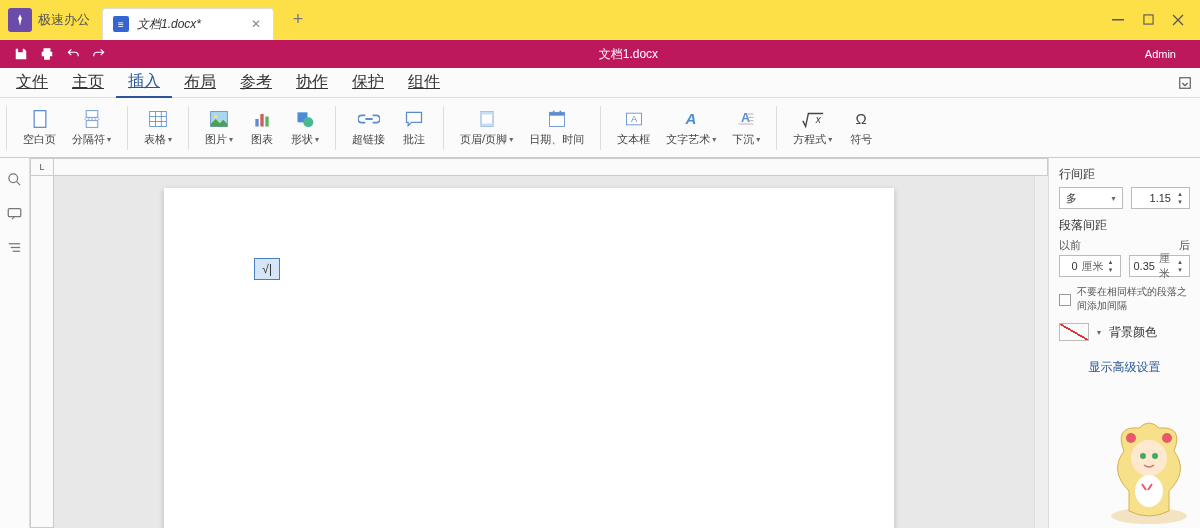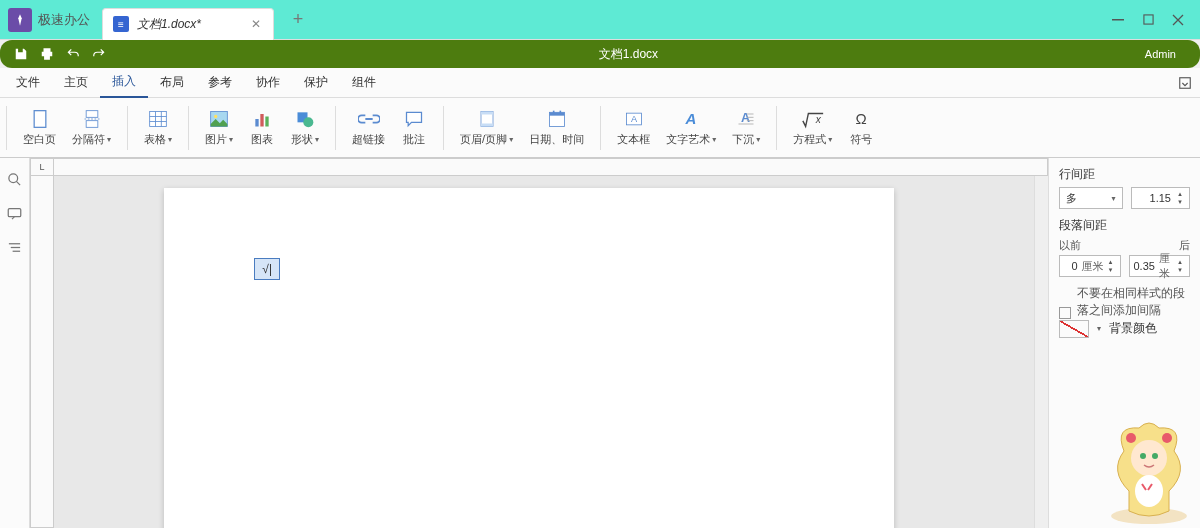--- a/index.html
+++ b/index.html
@@ -1,36 +1,36 @@
 <!DOCTYPE html>
 <html><head>
 <meta charset="utf-8">
 <style>
 * { margin: 0; padding: 0; box-sizing: border-box; font-family: "Microsoft YaHei", sans-serif; }
 body { width: 1200px; height: 528px; overflow: hidden; background: #f0f0f0; font-size: 12px; }
 
-.titlebar { height: 40px; background: #5eead4; display: flex; align-items: center; border-bottom: 1px solid #ddd; }
+.titlebar { height: 40px; background: #fde047; display: flex; align-items: center; border-bottom: 1px solid #ddd; }
 .app-logo { width: 24px; height: 24px; margin: 0 6px 0 8px; background: #6b4ca8; border-radius: 3px; display: flex; align-items: center; justify-content: center; }
 .app-logo svg { fill: white; }
 .app-name { font-size: 13px; color: #555; margin-right: 12px; }
 .tab { height: 32px; background: white; border: 1px solid #ddd; border-bottom: none; border-radius: 4px 4px 0 0; display: flex; align-items: center; padding: 0 10px; gap: 8px; margin-top: 8px; }
 .tab-icon { width: 16px; height: 16px; background: #3565d1; border-radius: 2px; display: flex; align-items: center; justify-content: center; color: white; font-size: 10px; }
 .tab-title { font-size: 12px; color: #333; font-style: italic; }
 .tab-close { width: 14px; height: 14px; color: #888; cursor: pointer; margin-left: 40px; display:flex; align-items:center; justify-content:center; }
 .tab-add { width: 24px; height: 24px; margin-left: 12px; color: #777; font-size: 18px; display: flex; align-items: center; justify-content: center; cursor: pointer; }
 .window-controls { margin-left: auto; display: flex; gap: 2px; margin-right: 8px; }
 .window-controls > div { width: 28px; height: 28px; display: flex; align-items: center; justify-content: center; color: #555; cursor: pointer; }
 
-.quickbar { height: 28px; background: #4d7c0f; display: flex; align-items: center; color: white; padding: 0 8px; border-radius: 12px; }
+.quickbar { height: 28px; background: #be185d; display: flex; align-items: center; color: white; padding: 0 8px; }
 .quickbar .qbtn { width: 26px; height: 24px; display: flex; align-items: center; justify-content: center; cursor: pointer; }
 .quickbar .doctitle { flex: 1; text-align: center; font-size: 12px; }
 .quickbar .user { font-size: 11px; margin-right: 16px; }
 
 .menubar { height: 30px; background: #fbfbfb; display: flex; align-items: center; padding: 0 4px; border-bottom: 1px solid #ddd; position: relative; }
-.menubar .mitem { padding: 0 12px; font-size: 12px; color: #333; height: 30px; display: flex; align-items: center; cursor: pointer; }
+.menubar .mitem { padding: 0 12px; font-size: 16px; color: #333; height: 30px; display: flex; align-items: center; cursor: pointer; text-decoration: underline; }
 .menubar .mitem.active { color: #2a5699; border-bottom: 2px solid #2a5699; font-weight: 500; }
 .expand-btn { position: absolute; right: 6px; width: 18px; height: 18px; cursor: pointer; display:flex; align-items:center; justify-content:center; }
 
 .ribbon { height: 60px; background: #fbfbfb; display: flex; align-items: center; padding: 0 4px; border-bottom: 1px solid #ccc; }
 .rgroup { display: flex; align-items: center; height: 100%; padding: 0 8px; gap: 4px; }
 .rsep { width: 1px; height: 44px; background: #ddd; margin: 0 2px; }
 .rbtn { display: flex; flex-direction: column; align-items: center; justify-content: center; gap: 2px; padding: 2px 6px; cursor: pointer; min-width: 38px; }
 .rbtn .ricon { width: 26px; height: 22px; display: flex; align-items: center; justify-content: center; }
 .rbtn .rlabel { font-size: 11px; color: #444; display: flex; align-items: center; gap: 2px; }
 .dropdown-arrow { font-size: 8px; color: #666; }
@@ -56,21 +56,21 @@
 .rightpanel { width: 152px; background: #fbfbfb; border-left: 1px solid #ddd; padding: 8px 10px; font-size: 12px; color: #333; }
 .rp-label { font-weight: 500; margin-bottom: 4px; font-size: 12px; }
 .rp-row { display: flex; gap: 8px; margin-bottom: 8px; }
 .rp-field { flex: 1; height: 22px; border: 1px solid #bbb; background: white; display: flex; align-items: center; padding: 0 4px; font-size: 11px; position: relative; }
 .rp-field .val { flex: 1; text-align: right; padding-right: 2px; }
 .rp-field .unit { color: #666; margin-left: 2px; }
 .rp-field .spin { display: flex; flex-direction: column; margin-left: 2px; }
 .rp-field .spin > div { width: 10px; height: 8px; font-size: 7px; line-height: 7px; text-align: center; color: #555; cursor: pointer; }
 .rp-select { flex: 1; height: 22px; border: 1px solid #bbb; background: white; display: flex; align-items: center; padding: 0 6px; font-size: 11px; justify-content: space-between; }
 .rp-sub { display: flex; justify-content: space-between; font-size: 11px; color: #555; margin-bottom: 2px; }
-.chk { display: flex; align-items: flex-end; gap: 6px; font-size: 12px; color: #555; line-height: 1.4; margin-bottom: 1px; }
+.chk { display: flex; align-items: center; gap: 6px; font-size: 10px; color: #555; line-height: 1.4; margin-bottom: 10px; }
 .chk .box { width: 12px; height: 12px; border: 1px solid #999; margin-top: 1px; flex-shrink: 0; }
 .bg-swatch { width: 30px; height: 18px; border: 1px solid #bbb; position: relative; }
 .bg-swatch::after { content:""; position:absolute; left:0; top:0; width:100%; height:100%; background:linear-gradient(to top right, transparent 47%, #d33 47%, #d33 53%, transparent 53%); }
 .adv-link { text-align: center; color: #2a5699; font-size: 12px; margin-top: 18px; cursor: pointer; }
 
 .avatar-deco { position: absolute; bottom: 2px; right: 6px; width: 90px; height: 110px; }
 </style>
 </head>
 <body>
 
@@ -427,20 +427,21 @@
       <span class="box"></span>
       <span>不要在相同样式的段落之间添加间隔</span>
     </label>
 
     <div class="rp-row" style="align-items:center">
       <div class="bg-swatch"></div>
       <span class="dropdown-arrow">▾</span>
       <span style="">背景颜色</span>
     </div>
 
+    <div class="adv-link">显示高级设置</div>
   </div>
 </div>
 
 <svg class="avatar-deco" viewBox="0 0 90 110">
   <ellipse cx="45" cy="100" rx="38" ry="8" fill="#e8c070" opacity=".4"></ellipse>
   <path d="M20 35 Q10 10 35 12 Q45 2 55 12 Q80 10 70 35 Q85 55 65 75 L65 95 Q45 105 25 95 L25 75 Q5 55 20 35" fill="#f7e08a" stroke="#d8b050"></path>
   <circle cx="45" cy="42" r="18" fill="#ffe8d0"></circle>
   <circle cx="39" cy="40" r="3" fill="#4a6"></circle>
     <circle cx="51" cy="40" r="3" fill="#4a6"></circle>
   <path d="M40 49 q5 4 10 0" stroke="#c77" fill="none" stroke-width="1.5"></path>

